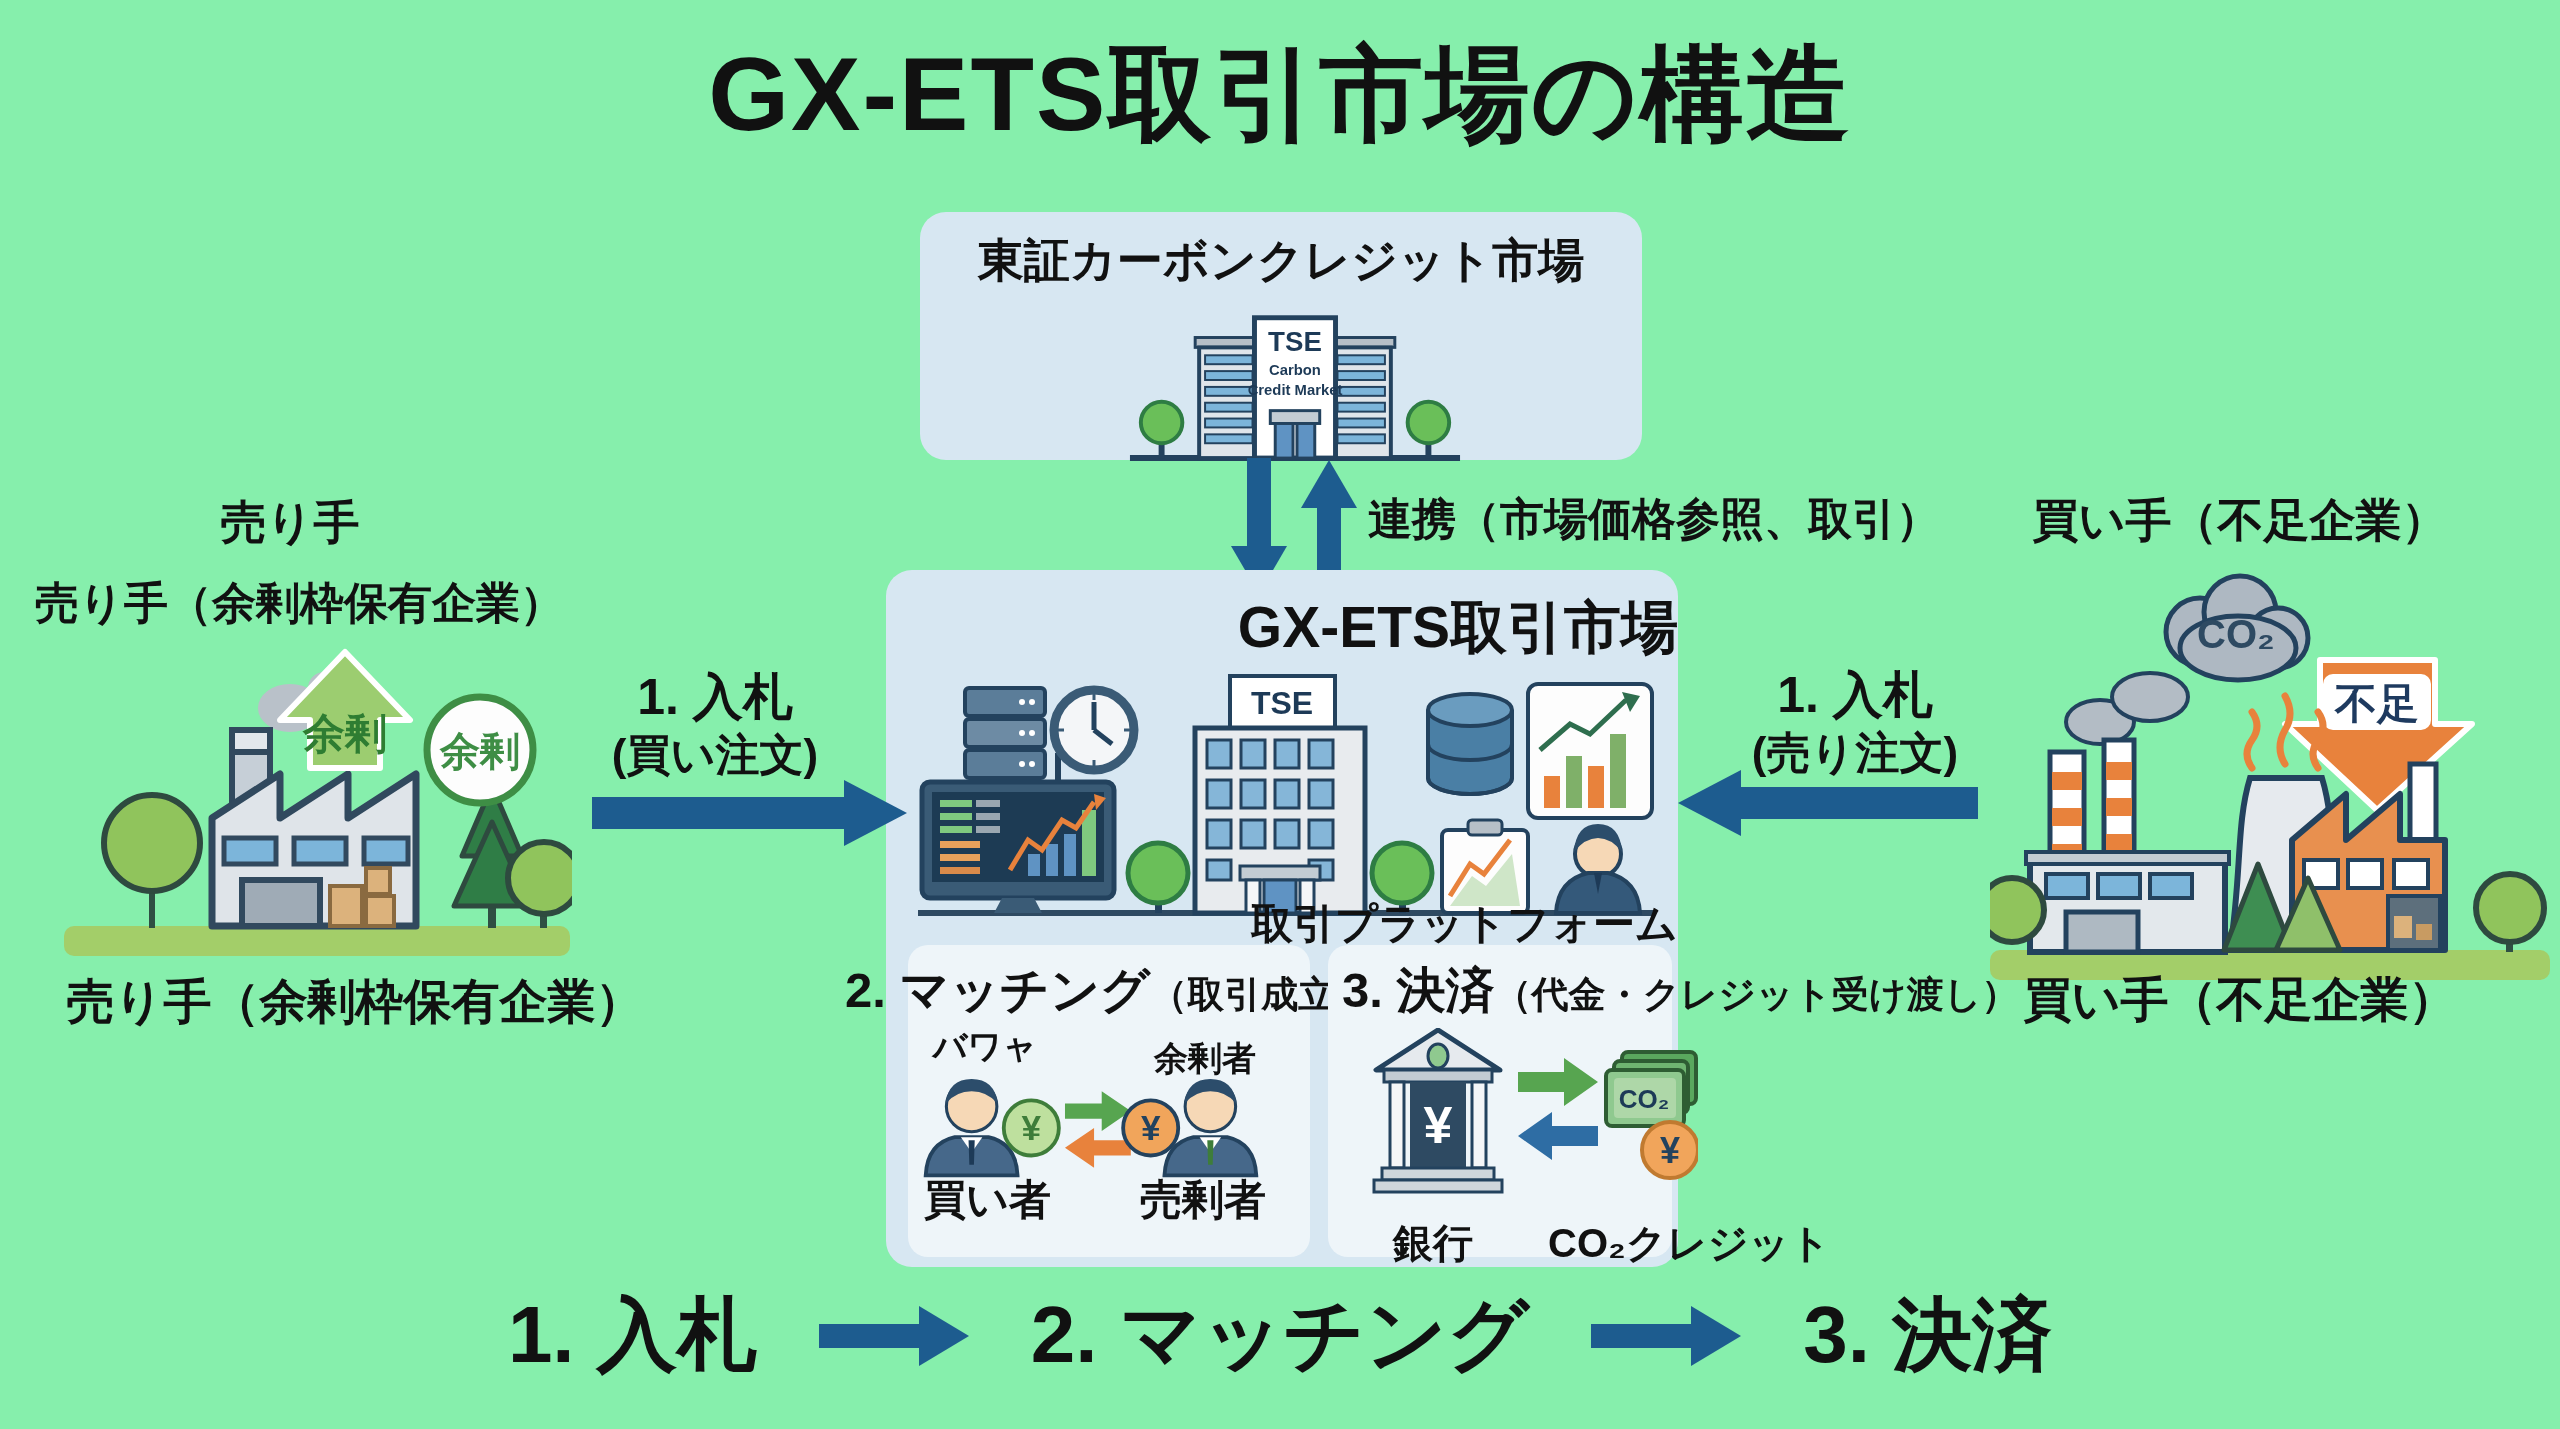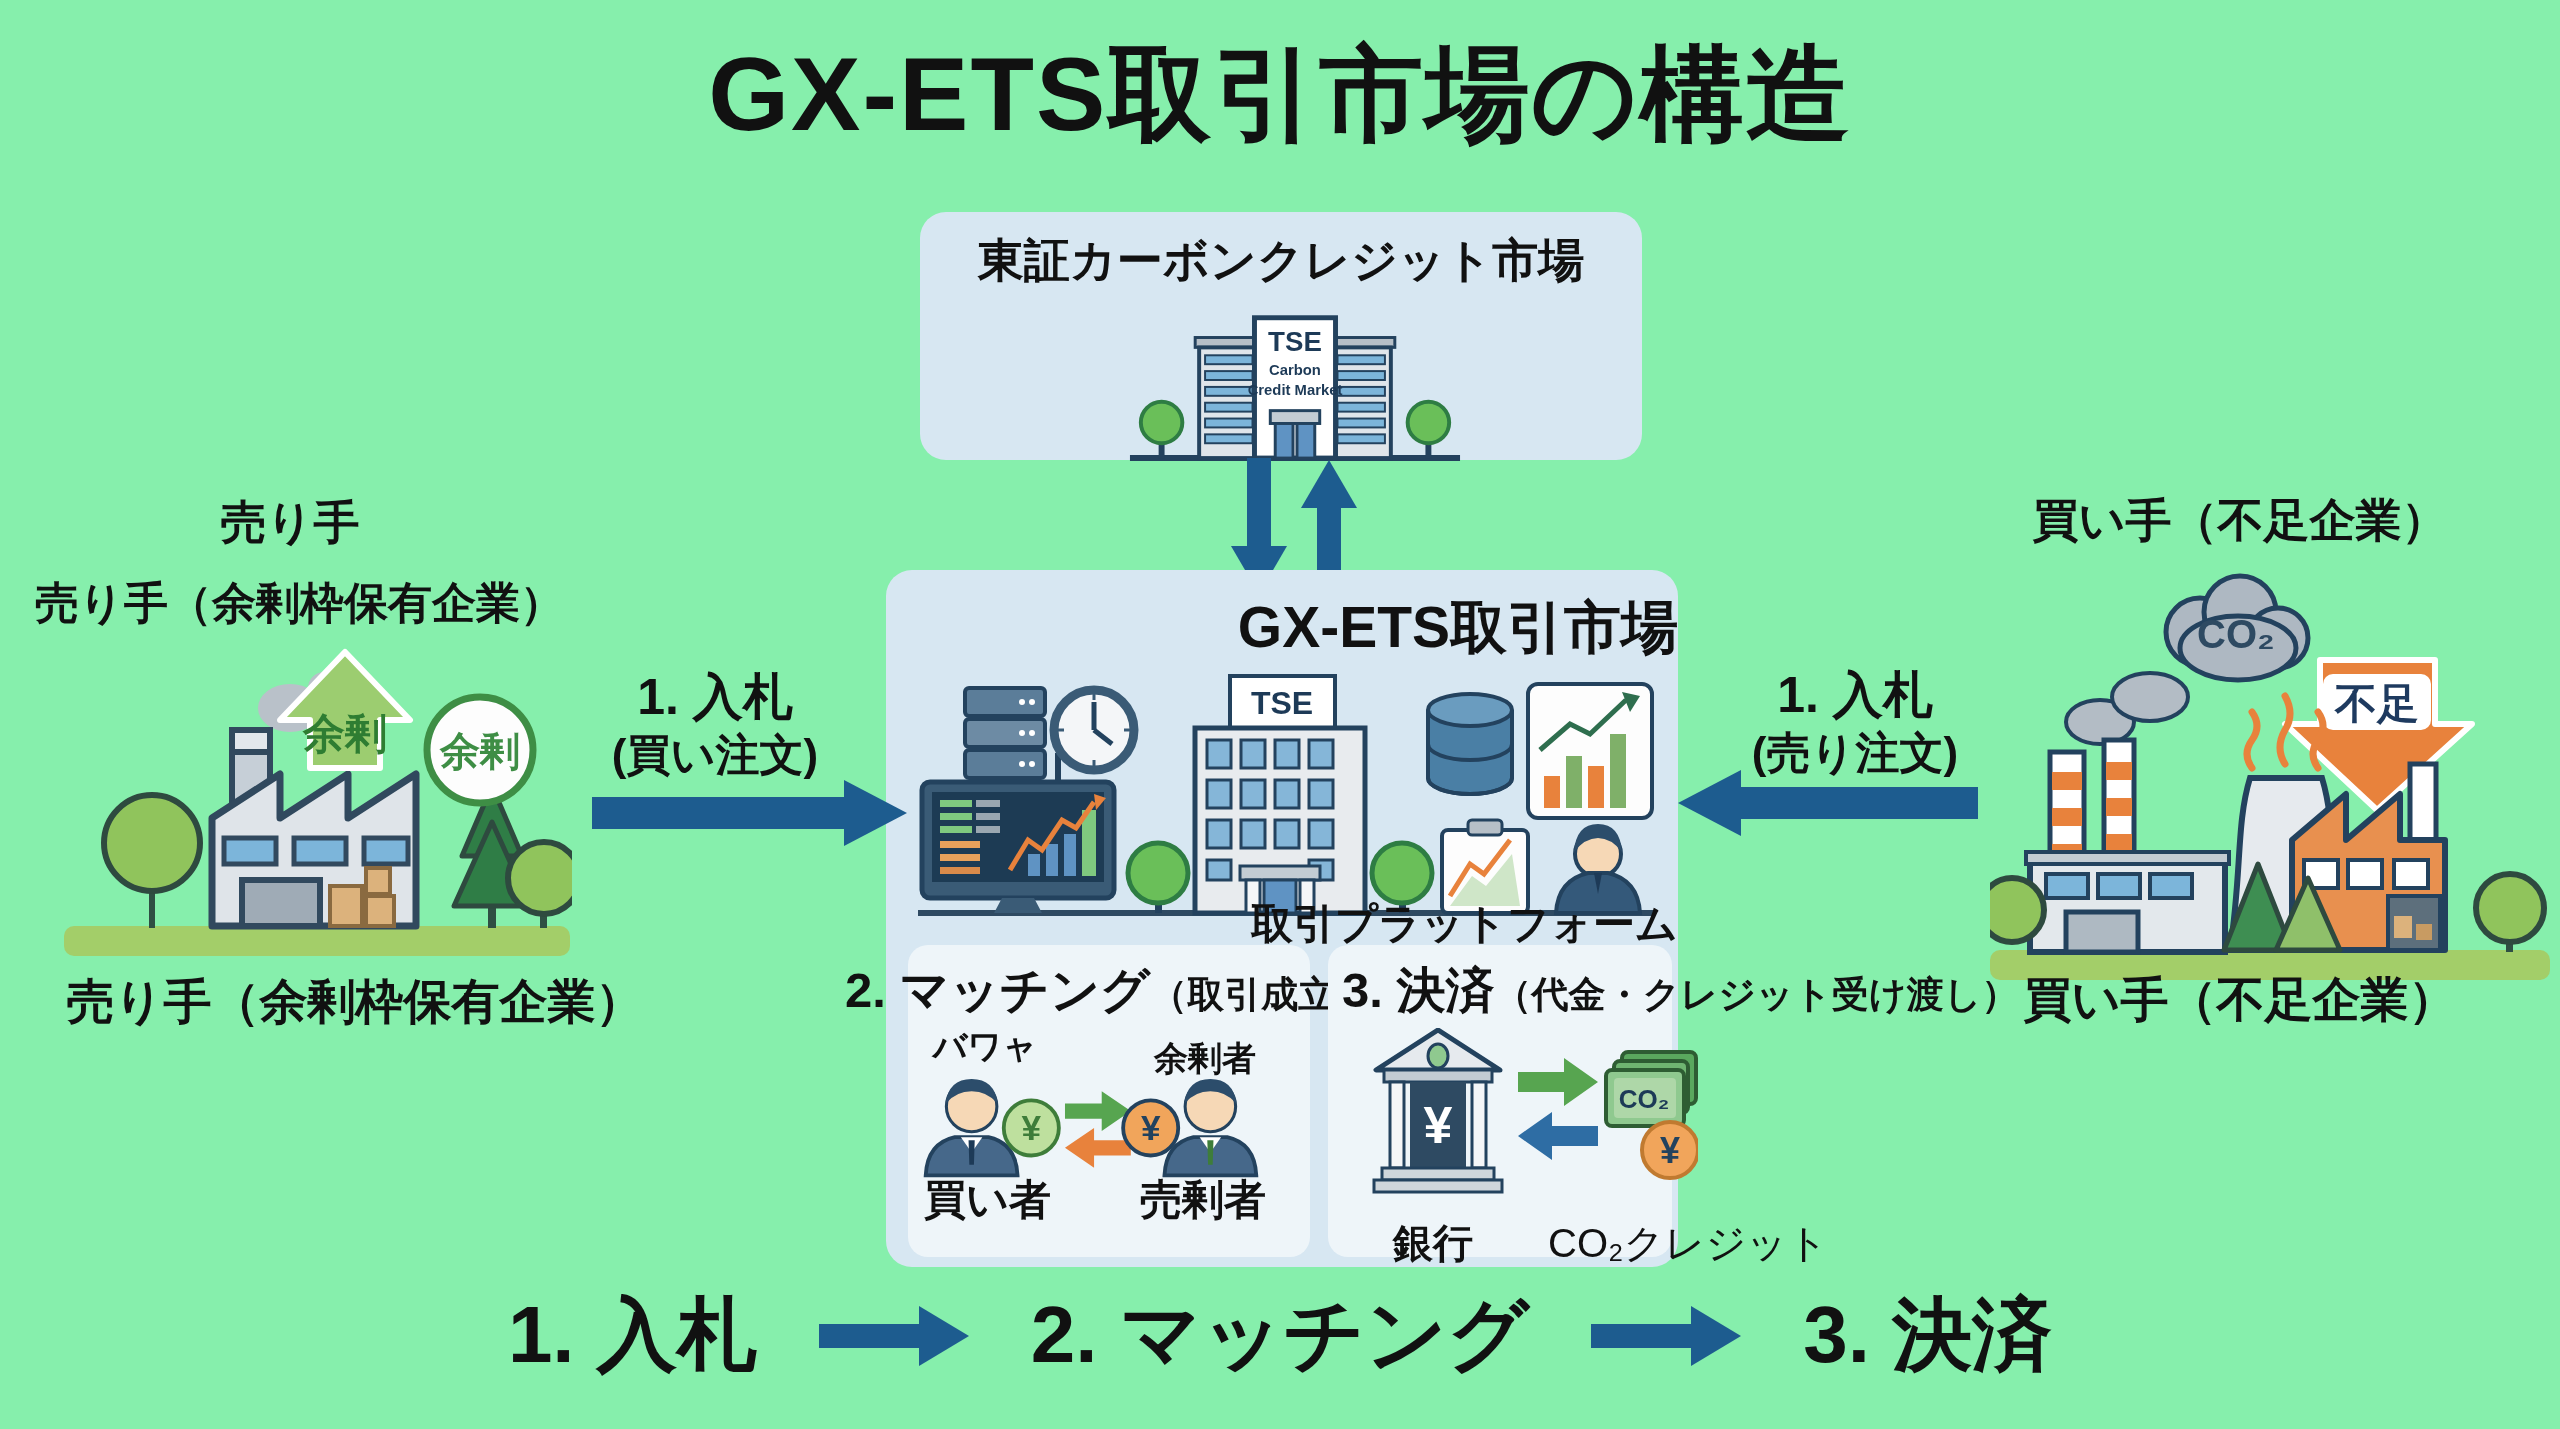--- a/index.html
+++ b/index.html
@@ -36,21 +36,21 @@
   .hdr-note{font-size:37px;font-weight:bold;}
 
   .match-top-label-left{left:905px;top:1024px;width:160px;text-align:center;font-size:34px;font-weight:bold;}
   .match-top-label-right{left:1125px;top:1024px;width:160px;text-align:center;font-size:34px;font-weight:bold;margin-top:12px;}
   .match-icons{left:915px;top:1058px;width:352px;height:120px;}
   .match-bottom-label-left{left:905px;top:1172px;width:165px;text-align:center;font-size:42px;font-weight:bold;}
   .match-bottom-label-right{left:1118px;top:1172px;width:170px;text-align:center;font-size:42px;font-weight:bold;}
 
   .settle-icons{left:1368px;top:1028px;width:330px;height:190px;}
   .settle-bank-label{left:1358px;top:1216px;width:150px;text-align:center;font-size:40px;font-weight:bold;}
-  .settle-credit-label{left:1548px;top:1216px;width:280px;text-align:center;font-size:40px;font-weight:normal;white-space:nowrap;}
+  .settle-credit-label{left:1548px;top:1216px;width:280px;text-align:center;font-size:40px;font-weight:bold;white-space:nowrap;}
 
   .seller-title{left:60px;top:492px;width:460px;text-align:center;font-size:46px;font-weight:bold;}
   .seller-subtitle{left:35px;top:574px;width:510px;text-align:center;font-size:44px;font-weight:bold;white-space:nowrap;}
   .seller-factory{left:62px;top:638px;width:510px;height:325px;}
   .seller-caption{left:45px;top:970px;width:620px;text-align:center;font-size:48px;font-weight:bold;white-space:nowrap;}
 
   .sell-arrow{left:592px;top:780px;width:315px;height:66px;}
   .sell-label1{left:565px;top:664px;width:300px;text-align:center;font-size:50px;font-weight:bold;}
   .sell-label2{left:555px;top:726px;width:320px;text-align:center;font-size:44px;font-weight:bold;white-space:nowrap;}
 
@@ -116,20 +116,21 @@
   </svg>
 
   <svg class="abs link-arrows" viewBox="0 0 135 138">
     <g fill="#1d5c8f">
       <rect x="22" y="0" width="24" height="92"></rect>
       <polygon points="6,88 62,88 34,136"></polygon>
       <rect x="92" y="46" width="24" height="92"></rect>
       <polygon points="76,50 132,50 104,2"></polygon>
     </g>
   </svg>
+  <div class="abs link-label nowrap">連携（市場価格参照、取引）</div>
 
   <div class="abs bluebox gx-box"></div>
   <div class="abs gx-title">GX-ETS取引市場</div>
 
   <svg class="abs platform-illustration" viewBox="0 0 750 270">
     <line x1="8" y1="245" x2="744" y2="245" stroke="#2e4a62" stroke-width="6"></line>
 
     <g>
       <rect x="55" y="20" width="80" height="28" rx="4" fill="#5b7d99" stroke="#23425e" stroke-width="4"></rect>
       <rect x="55" y="51" width="80" height="28" rx="4" fill="#6d8ba4" stroke="#23425e" stroke-width="4"></rect>

